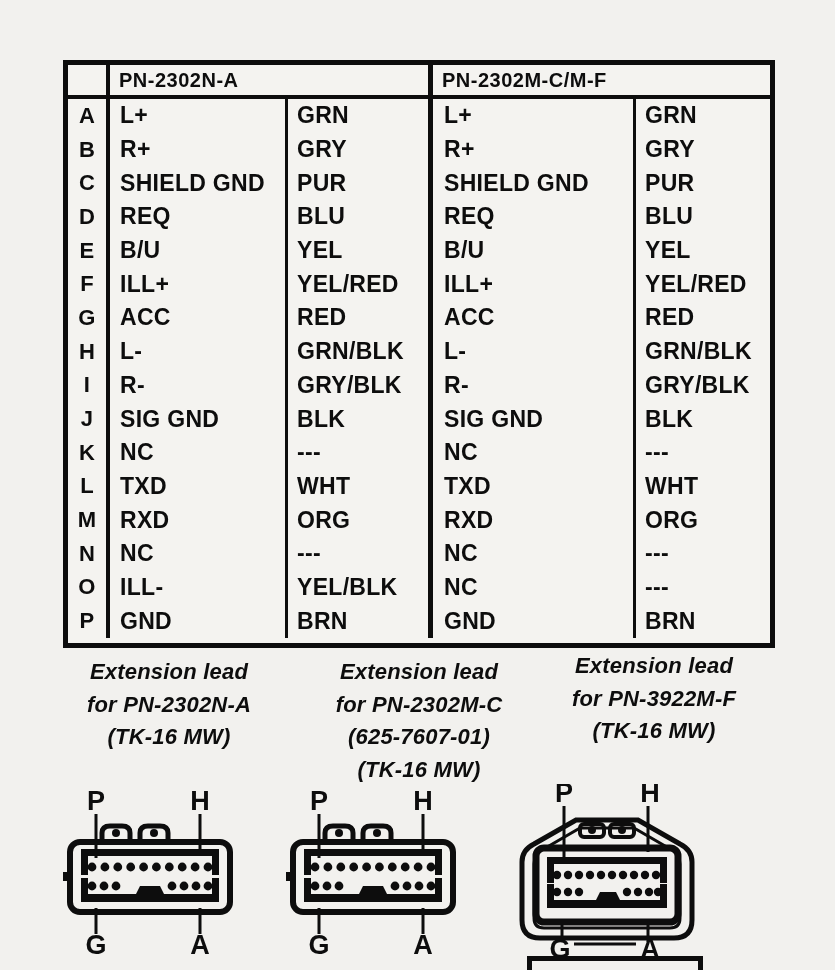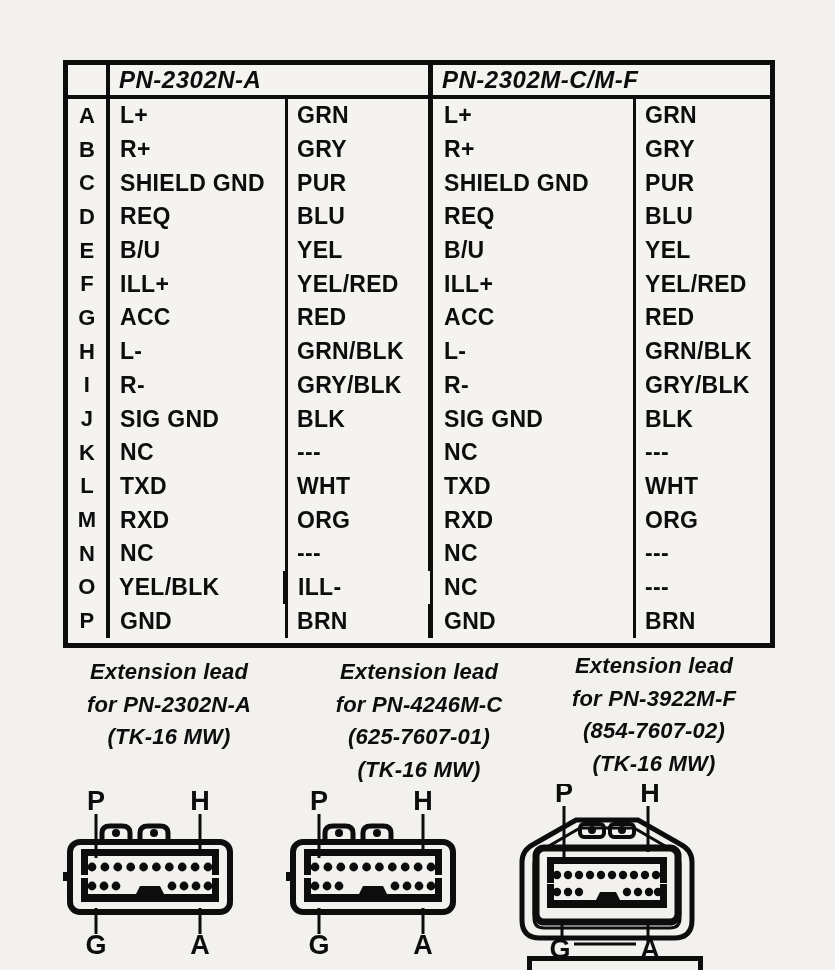--- a/index.html
+++ b/index.html
@@ -8,21 +8,21 @@
     background:#f2f1ee;color:#0d0d0d;
     font-family:"Liberation Sans",sans-serif;font-weight:700;
   }
   
   .pinout-table{
     position:absolute;left:63px;top:60px;width:712px;height:588px;
     border:5px solid #0d0d0d;box-sizing:border-box;background:#f4f3f0;
   }
   .pinout-table *{border-color:#0d0d0d;box-sizing:border-box;}
   .thead{display:grid;grid-template-columns:42px 323px 1fr;height:34px;border-bottom:4px solid #0d0d0d;}
-  .hc{display:flex;align-items:center;font-size:24px;letter-spacing:.5px;font-style:italic;}
+  .hc{display:flex;align-items:center;font-size:20px;letter-spacing:.5px;}
   .h0{border-right:4px solid;}
   .h1{border-right:5px solid;padding-left:9px;}
   .h2{padding-left:9px;}
   .trow{display:grid;grid-template-columns:42px 178px 145px 203px 1fr;height:33.7px;}
   .cell{display:flex;align-items:center;font-size:23px;letter-spacing:.3px;}
   .c0{justify-content:center;border-right:4px solid;font-size:22px;}
   .c1{padding-left:10px;border-right:3px solid;}
   .c2{padding-left:9px;border-right:5px solid;}
   .c3{padding-left:11px;border-right:3px solid;}
   .c4{padding-left:9px;}
@@ -147,50 +147,49 @@
         </div>
         <div class="trow">
           <div class="cell c0">N</div>
           <div class="cell c1">NC</div>
           <div class="cell c2">---</div>
           <div class="cell c3">NC</div>
           <div class="cell c4">---</div>
         </div>
         <div class="trow">
           <div class="cell c0">O</div>
+          <div class="cell c1">ILL-</div>
           <div class="cell c2">YEL/BLK</div>
-          <div class="cell c1">ILL-</div>
           <div class="cell c3">NC</div>
           <div class="cell c4">---</div>
         </div>
         <div class="trow">
           <div class="cell c0">P</div>
           <div class="cell c1">GND</div>
           <div class="cell c2">BRN</div>
           <div class="cell c3">GND</div>
           <div class="cell c4">BRN</div>
         </div>
       </div>
   </div>
 
   <div class="caption cap1">
     <div>Extension lead</div>
     <div>for PN-2302N-A</div>
     <div>(TK-16 MW)</div>
   </div>
   <div class="caption cap2">
     <div>Extension lead</div>
-    <div>for PN-4246M-C</div>
+    <div>for PN-2302M-C</div>
     <div>(625-7607-01)</div>
     <div>(TK-16 MW)</div>
   </div>
   <div class="caption cap3">
     <div>Extension lead</div>
     <div>for PN-3922M-F</div>
-    <div>(854-7607-02)</div>
     <div>(TK-16 MW)</div>
   </div>
 
   <svg class="conn conn1" width="190" height="170" viewBox="0 0 190 170">
     <text class="svg-label" x="36" y="20" text-anchor="middle">P</text>
     <text class="svg-label" x="140" y="20" text-anchor="middle">H</text>
     <text class="svg-label" x="36" y="164" text-anchor="middle">G</text>
     <text class="svg-label" x="140" y="164" text-anchor="middle">A</text>
     <g stroke="#0d0d0d" stroke-width="3">
       <line x1="36" y1="24" x2="36" y2="68"></line>

